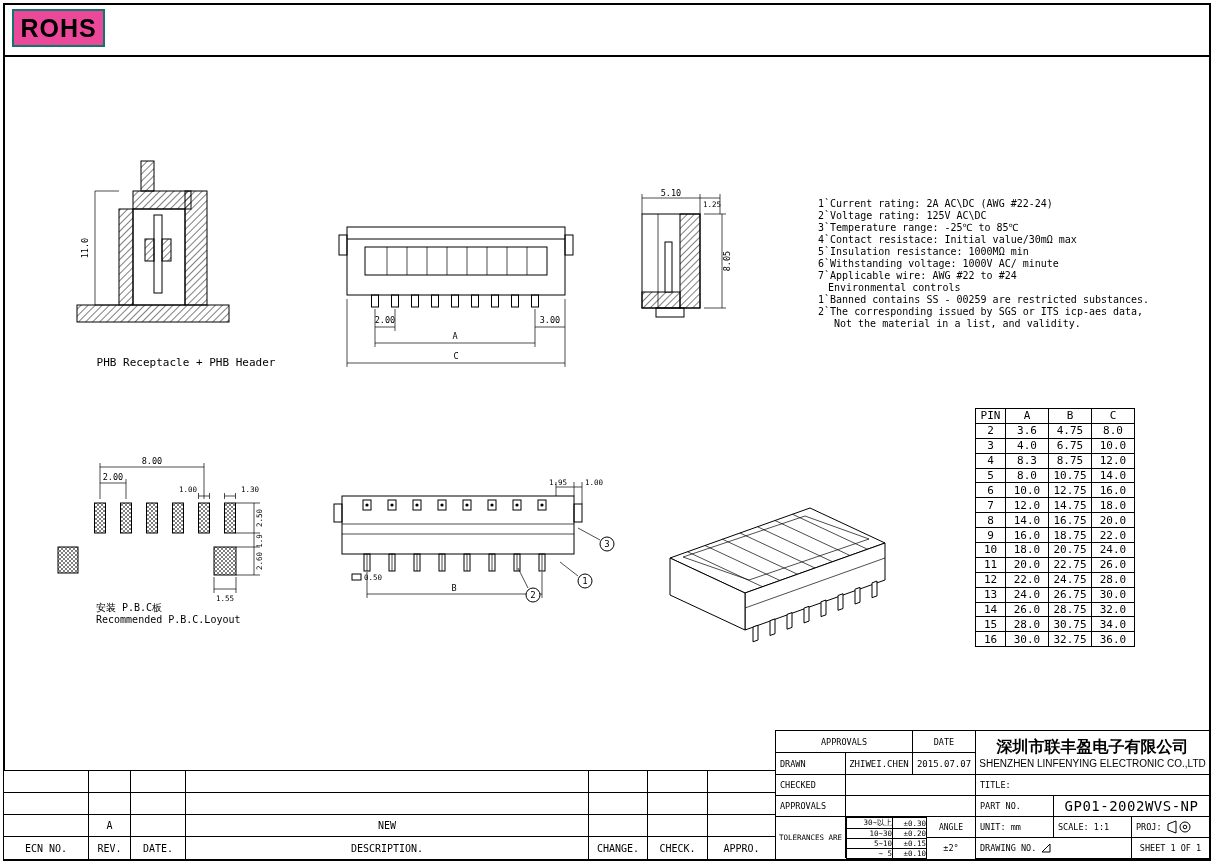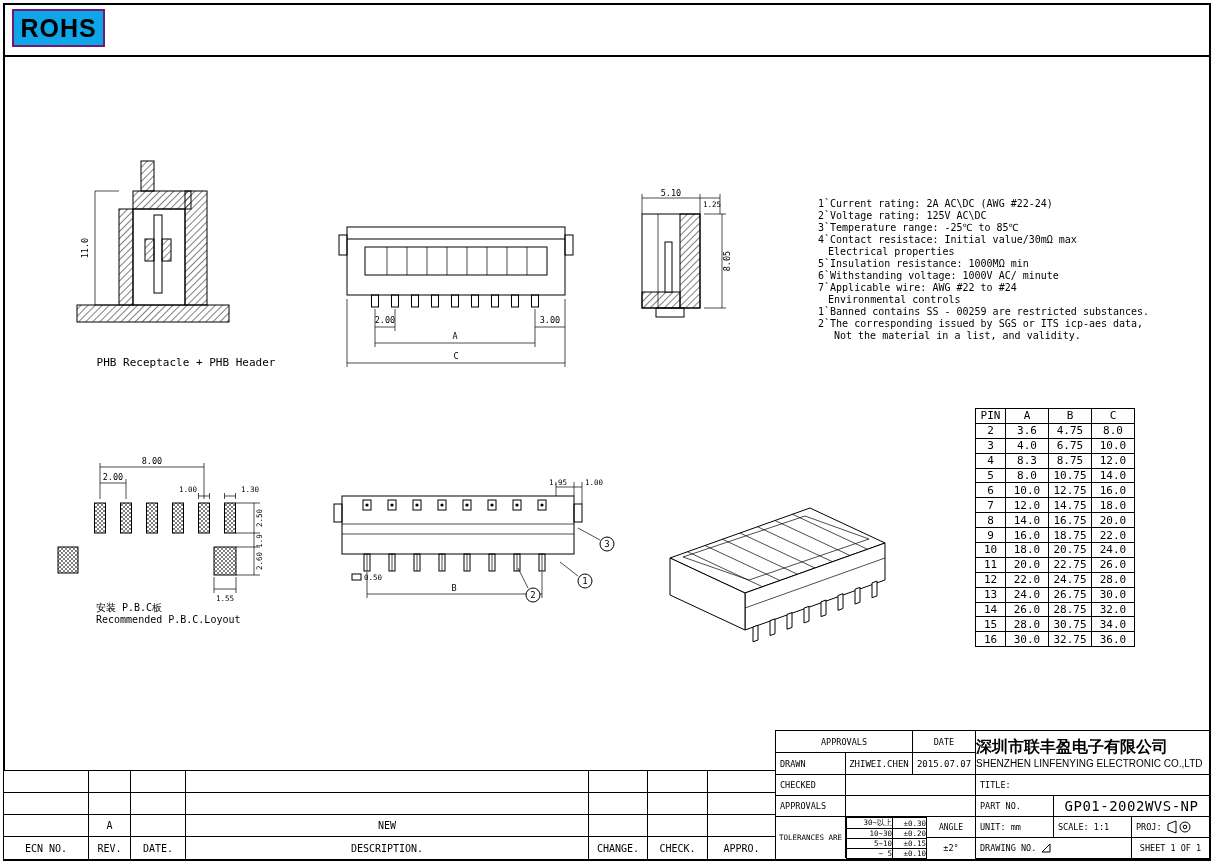--- a/index.html
+++ b/index.html
@@ -1,22 +1,22 @@
 <!DOCTYPE html>
 <html><head>
 <meta charset="utf-8">
 <style>
   *{box-sizing:border-box;margin:0;padding:0}
   body{margin:0;background:#fff}
   .sheet{position:relative;width:1217px;height:867px;background:#fff;color:#000;
          font-family:"DejaVu Sans Mono",monospace;overflow:hidden}
   .frame{position:absolute;left:3px;top:3px;width:1208px;height:858px;border:2px solid #000}
   .topline{position:absolute;left:3px;top:55px;width:1208px;height:2px;background:#000}
-  .rohs{position:absolute;left:12px;top:9px;width:93px;height:38px;border:2px solid #701a75;
-        display:flex;align-items:center;justify-content:center;background:#0ea5e9;
+  .rohs{position:absolute;left:12px;top:9px;width:93px;height:38px;border:2px solid #0f766e;
+        display:flex;align-items:center;justify-content:center;background:#ec4899;
         font-family:"Liberation Sans",sans-serif;font-weight:bold;font-size:25px;letter-spacing:1px}
   .view{position:absolute;overflow:visible}
   .ln{stroke:#000;stroke-width:1}
   .thin{stroke:#000;stroke-width:0.7}
   svg text{font-family:"DejaVu Sans Mono",monospace;font-size:8.5px;fill:#000;stroke:none}
   svg text.sm{font-size:7.5px}
   svg text.cap{font-size:10px}
   svg text.bal{font-size:9px}
   .section-caption{position:absolute;left:75px;top:356px;width:222px;text-align:center;font-size:11px}
   .notes{position:absolute;left:818px;top:198px;width:378px;font-size:10px;line-height:12px}
@@ -36,21 +36,21 @@
   .l{text-align:left;padding-left:4px}
   .tolcell{padding:0;vertical-align:top}
   .tolwrap{display:flex;height:41px;align-items:stretch}
   .tollabel{width:70px;border-right:1px solid #000;display:flex;align-items:center;justify-content:center;
             font-size:7.5px;text-align:center}
   .toltable{width:80px;height:41px}
   .toltable td{font-size:7.5px;text-align:right;height:9px}
   .angle{flex:1;display:flex;flex-direction:column}
   .anglelabel{flex:1;border-bottom:1px solid #000;display:flex;align-items:center;justify-content:center;font-size:8px}
   .anglevalue{flex:1;display:flex;align-items:center;justify-content:center;font-size:8.5px}
-  .companycell{vertical-align:middle}
+  .companycell{text-align:center;vertical-align:middle}
   .company-cn{font-family:"Liberation Sans",sans-serif;font-weight:bold;font-size:16px;line-height:22px}
   .company-en{font-family:"Liberation Sans",sans-serif;font-weight:normal;font-size:10px;line-height:12px}
   .partvalue{font-size:14px;letter-spacing:0.5px}
   .sheetcell{font-size:8.5px}
   .projsym,.dwgsym{vertical-align:middle;margin-left:5px}
 </style>
 </head>
 <body>
 
 <div class="sheet">
@@ -159,24 +159,20 @@
           <span>2</span>
           <span class="note-text">`Voltage rating: 125V AC\DC</span>
         </div>
         <div class="note-line">
           <span>3</span>
           <span class="note-text">`Temperature range: -25℃ to 85℃</span>
         </div>
         <div class="note-line">
           <span>4</span>
           <span class="note-text">`Contact resistace: Initial value/30mΩ max</span>
-        </div>
-        <div class="note-line ind1">
-          <span></span>
-          <span class="note-text">Electrical properties</span>
         </div>
         <div class="note-line">
           <span>5</span>
           <span class="note-text">`Insulation resistance: 1000MΩ min</span>
         </div>
         <div class="note-line">
           <span>6</span>
           <span class="note-text">`Withstanding voltage: 1000V AC/ minute</span>
         </div>
         <div class="note-line">

